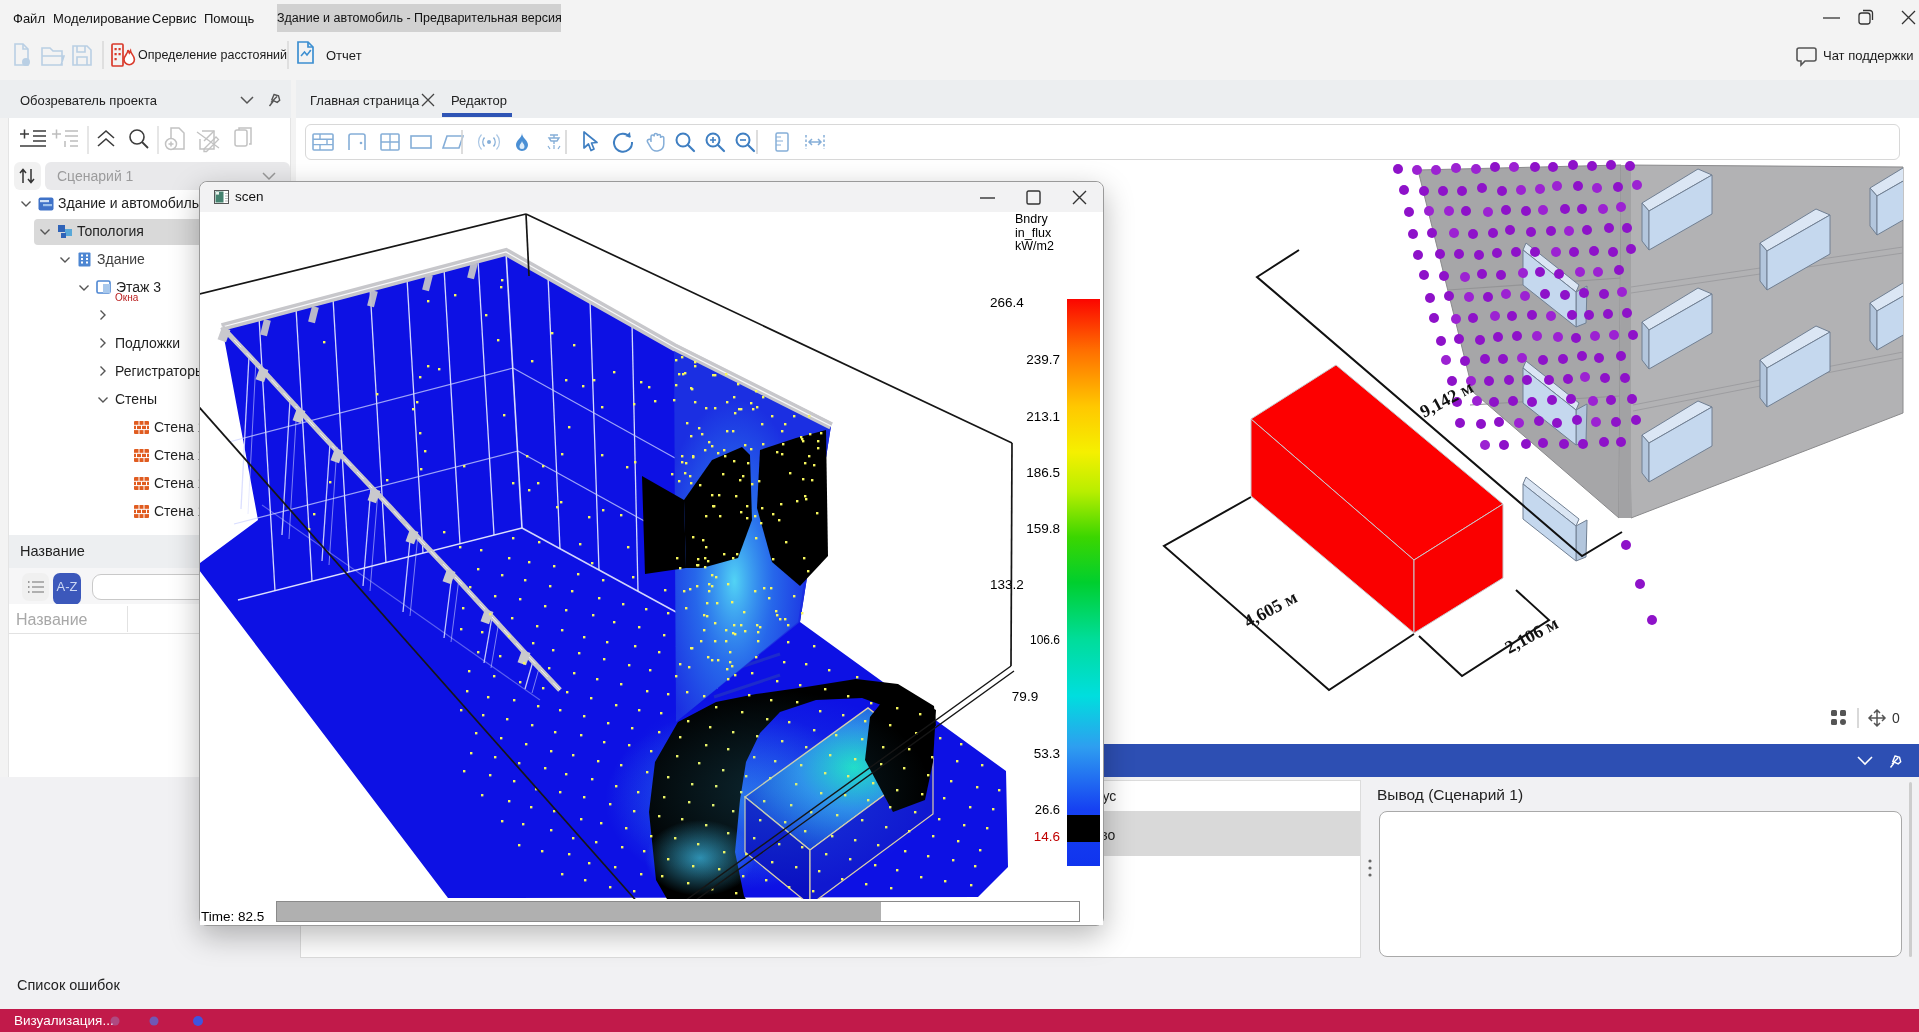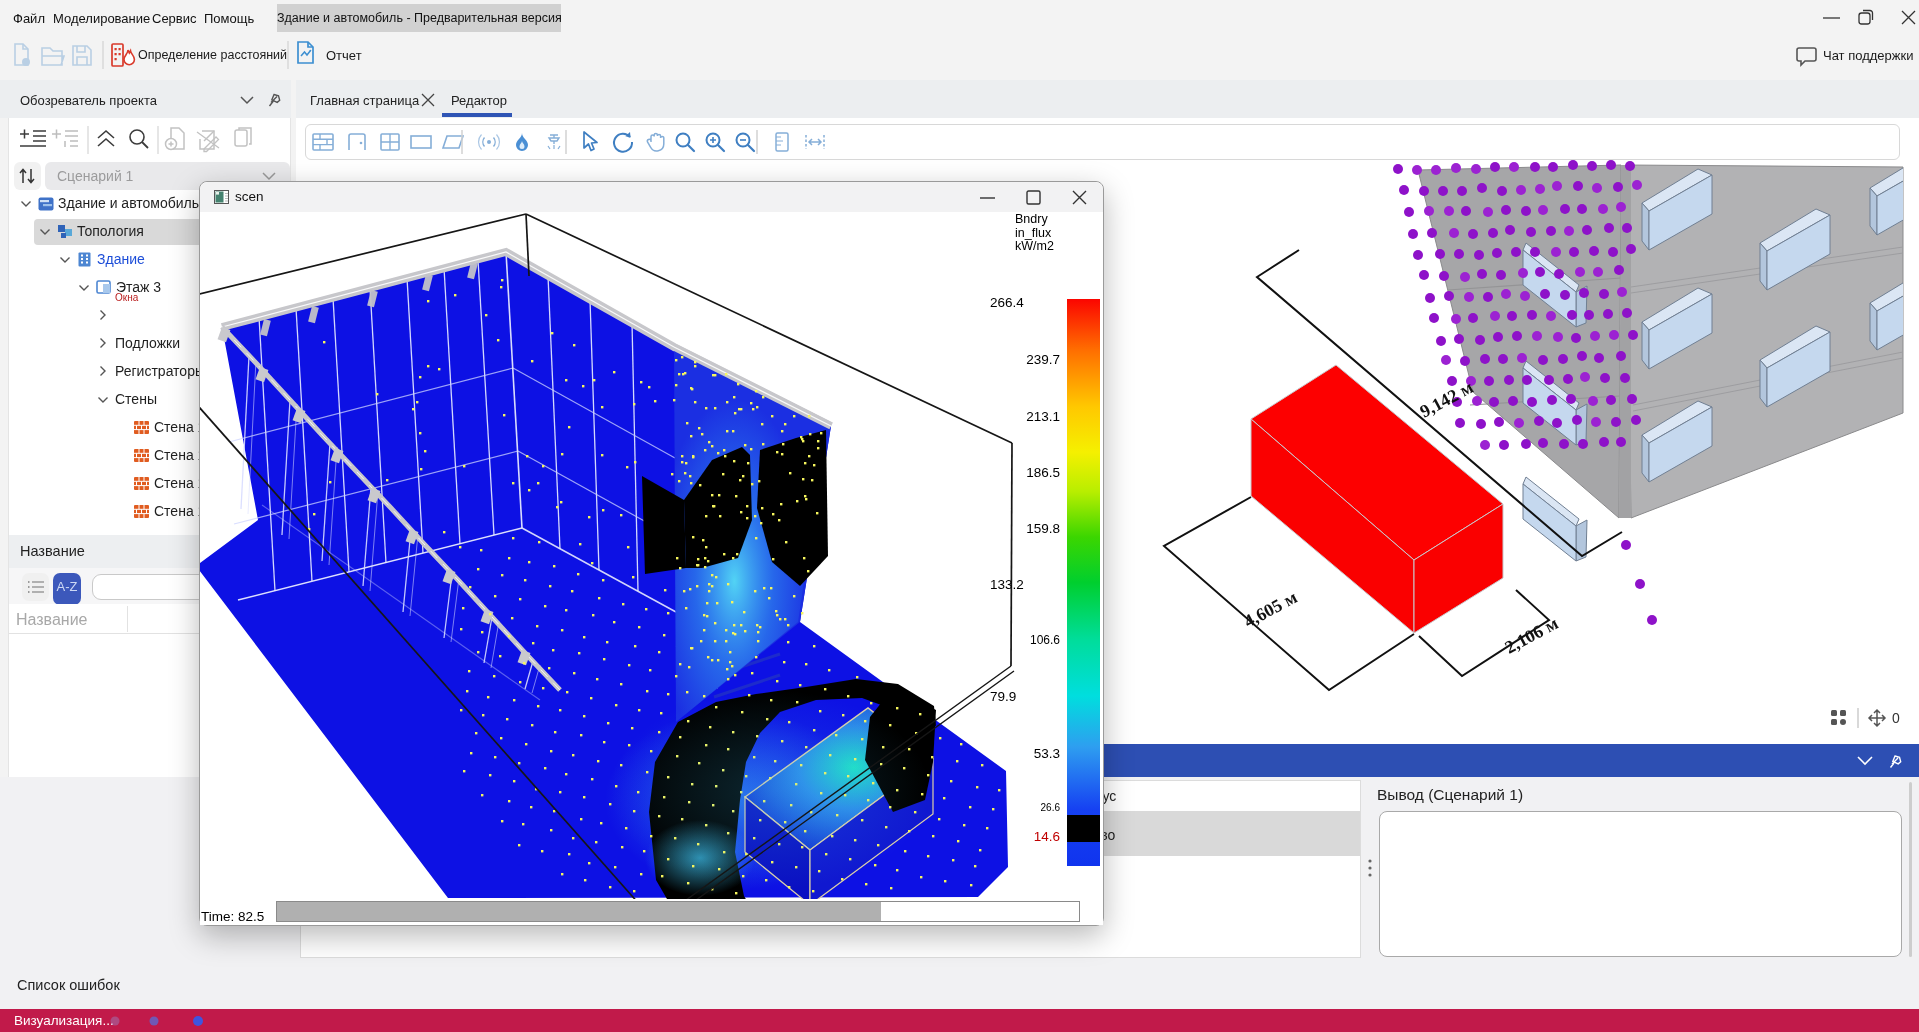--- a/index.html
+++ b/index.html
@@ -119,21 +119,21 @@
     <rect x="1.5" y="0.5" width="12" height="14" rx="1" fill="#4d86d2"></rect>
     <g fill="#fff">
       <rect x="4" y="2.5" width="2" height="2"></rect>
       <rect x="9" y="2.5" width="2" height="2"></rect>
       <rect x="4" y="6" width="2" height="2"></rect>
       <rect x="9" y="6" width="2" height="2"></rect>
       <rect x="4" y="9.5" width="2" height="2"></rect>
       <rect x="9" y="9.5" width="2" height="2"></rect>
     </g>
   </svg>
-<div class="abs" style="left:97px;top:251px;font-size:14px;color:#1d4ed8">Здание</div>
+<div class="abs" style="left:97px;top:251px;font-size:14px;color:#404040">Здание</div>
 <svg class="abs" style="left:78px;top:284px" width="12" height="8" viewBox="0 0 12 8">
     <path d="M1.5 1.5 l4.5 4.5 4.5-4.5" fill="none" stroke="#555" stroke-width="1.4"></path>
   </svg>
 <svg class="abs" style="left:96px;top:280px" width="16" height="15" viewBox="0 0 16 15">
     <rect x="1" y="1" width="13" height="12" rx="1.5" fill="none" stroke="#4d86d2" stroke-width="1.6"></rect>
     <rect x="7" y="4" width="7" height="9" fill="#a8c8ec"></rect>
   </svg>
 <div class="abs" style="left:116px;top:279px;font-size:14px;color:#1f1f1f">Этаж 3</div>
 <svg class="abs" style="left:99px;top:309px" width="8" height="12" viewBox="0 0 8 12">
     <path d="M1.5 1.5 l4.5 4.5 -4.5 4.5" fill="none" stroke="#555" stroke-width="1.4"></path>
@@ -1157,19 +1157,19 @@
 <rect x="1067" y="815" width="33" height="27" fill="#000"></rect>
 </g>
   </svg>
 <div class="abs" style="left:990px;top:295px;width:70px;text-align:left;font-size:13.5px;color:#000">266.4</div>
 <div class="abs" style="left:990px;top:352px;width:70px;text-align:right;font-size:13.5px;color:#000">239.7</div>
 <div class="abs" style="left:990px;top:409px;width:70px;text-align:right;font-size:13.5px;color:#000">213.1</div>
 <div class="abs" style="left:990px;top:465px;width:70px;text-align:right;font-size:13.5px;color:#000">186.5</div>
 <div class="abs" style="left:990px;top:521px;width:70px;text-align:right;font-size:13.5px;color:#000">159.8</div>
 <div class="abs" style="left:990px;top:577px;width:70px;text-align:left;font-size:13.5px;color:#000">133.2</div>
 <div class="abs" style="left:990px;top:633px;width:70px;text-align:right;font-size:12px;color:#000">106.6</div>
-<div class="abs" style="left:990px;top:689px;width:70px;text-align:left;font-size:13.5px;color:#000">79.9</div>
+<div class="abs" style="left:990px;top:689px;width:70px;text-align:center;font-size:13.5px;color:#000">79.9</div>
 <div class="abs" style="left:990px;top:746px;width:70px;text-align:right;font-size:13.5px;color:#000">53.3</div>
-<div class="abs" style="left:990px;top:802px;width:70px;text-align:right;font-size:10px;color:#000">26.6</div>
+<div class="abs" style="left:990px;top:802px;width:70px;text-align:right;font-size:13px;color:#000">26.6</div>
 <div class="abs" style="left:990px;top:829px;width:70px;text-align:right;font-size:13.5px;color:#c00000">14.6</div>
 <div class="abs" style="left:1015px;top:213px;font-size:12.5px;color:#000;line-height:13.5px">Bndry<br>in_flux<br>kW/m2</div>
 <div class="abs" style="left:201px;top:909px;font-size:13.5px;color:#000">Time: 82.5</div>
 <div class="abs" style="left:276px;top:901px;width:804px;height:21px;background:#fff;border:1px solid #8a8a8a"></div>
 <div class="abs" style="left:277px;top:902px;width:604px;height:19px;background:#b0b0b0"></div>
 </body></html>

